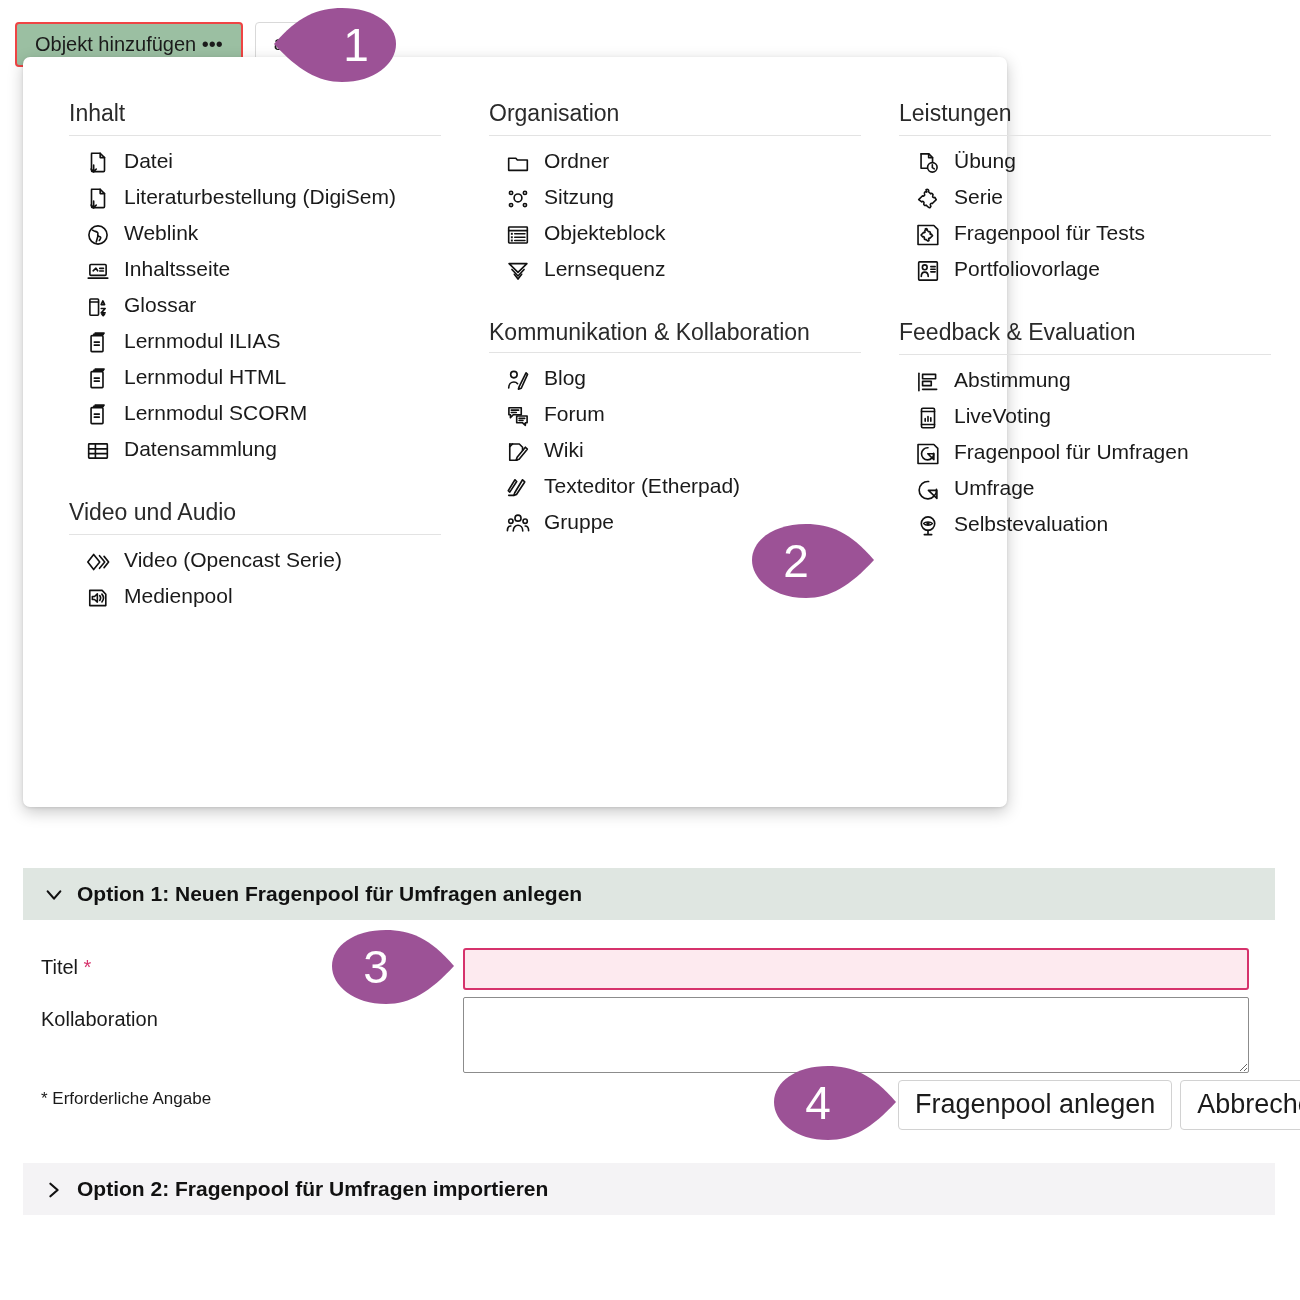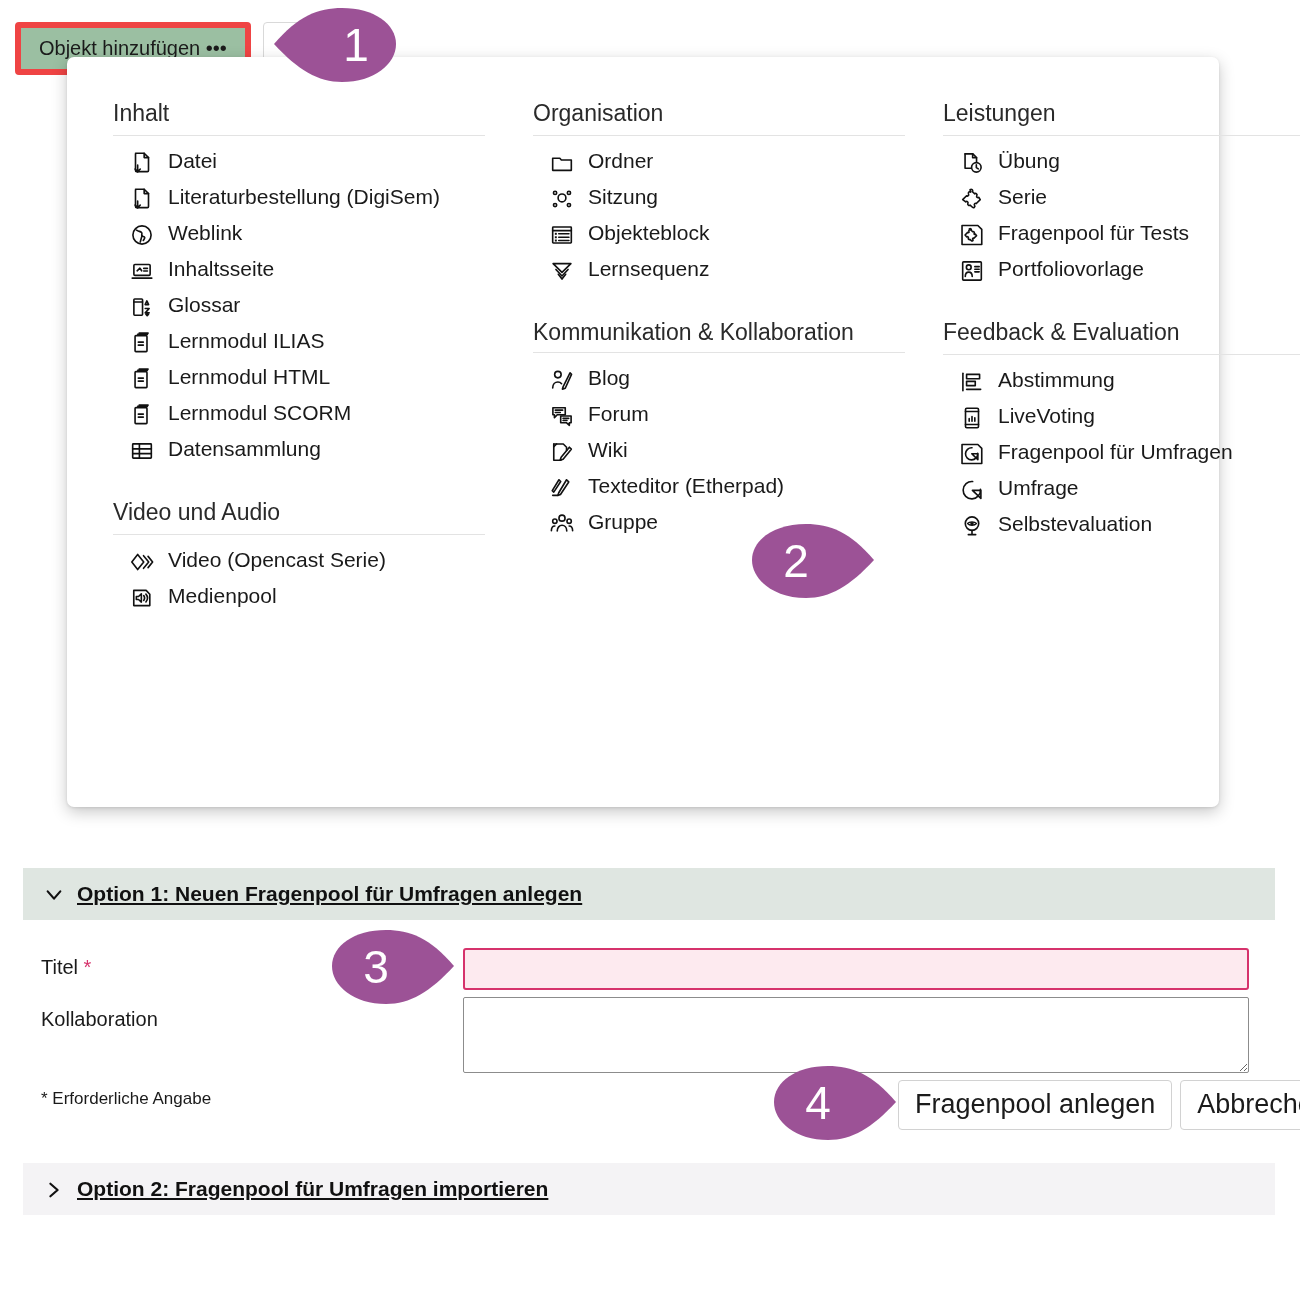--- a/index.html
+++ b/index.html
@@ -10,21 +10,21 @@
     font-family: "Liberation Sans", sans-serif;
     color: #1a1a1a;
     overflow: hidden;
   }
   #root { position: relative; width: 1300px; height: 1300px; }
 
   
   .toolbar { position: absolute; left: 15px; top: 22px; display: flex; gap: 12px; align-items: flex-start; }
   .btn-add {
     background: #9bbfa2;
-    border: 6px solid #ef4444;
+    border: 2px solid #ef4444;
     border-radius: 4px;
     padding: 10px 18px 11px 18px;
     font-size: 20px;
     color: #1b1b1b;
     cursor: pointer;
     line-height: 1;
     white-space: nowrap;
   }
   .btn-plain {
     background: #ffffff;
@@ -35,25 +35,24 @@
     color: #1b1b1b;
     cursor: pointer;
     line-height: 1;
     white-space: nowrap;
   }
 
   
   .panel {
     position: absolute;
     left: 23px; top: 57px;
-    width: 1152px; height: 750px;
+    width: 984px; height: 750px;
     background: #ffffff;
     border-radius: 7px;
     box-shadow: 0 5px 16px rgba(0,0,0,0.22), 0 1px 3px rgba(0,0,0,0.10);
-    margin-left: 44px;
   }
   .panel-cols {
     position: absolute; inset: 0;
     padding: 42px 0 0 0;
   }
   .col { position: absolute; top: 42px; }
   .col-1 { left: 46px; width: 372px; }
   .col-2 { left: 466px; width: 372px; }
   .col-3 { left: 876px; width: 372px; }
 
@@ -93,21 +92,20 @@
     position: absolute;
     left: 23px;
     width: 1252px;
     height: 52px;
     display: flex; align-items: center; gap: 14px;
     padding-left: 22px;
     font-size: 21px;
     font-weight: bold;
     color: #111;
     cursor: pointer;
-    text-decoration: underline;
   }
   .opt1 { top: 868px; background: #dfe6e1; }
   .opt2 { top: 1163px; background: #f4f3f5; }
   .chev { width: 18px; height: 18px; flex: 0 0 auto; }
 
   .form-area { position: absolute; left: 23px; top: 930px; width: 1252px; }
   .frow { position: relative; }
   .flabel {
     position: absolute;
     left: 18px;

